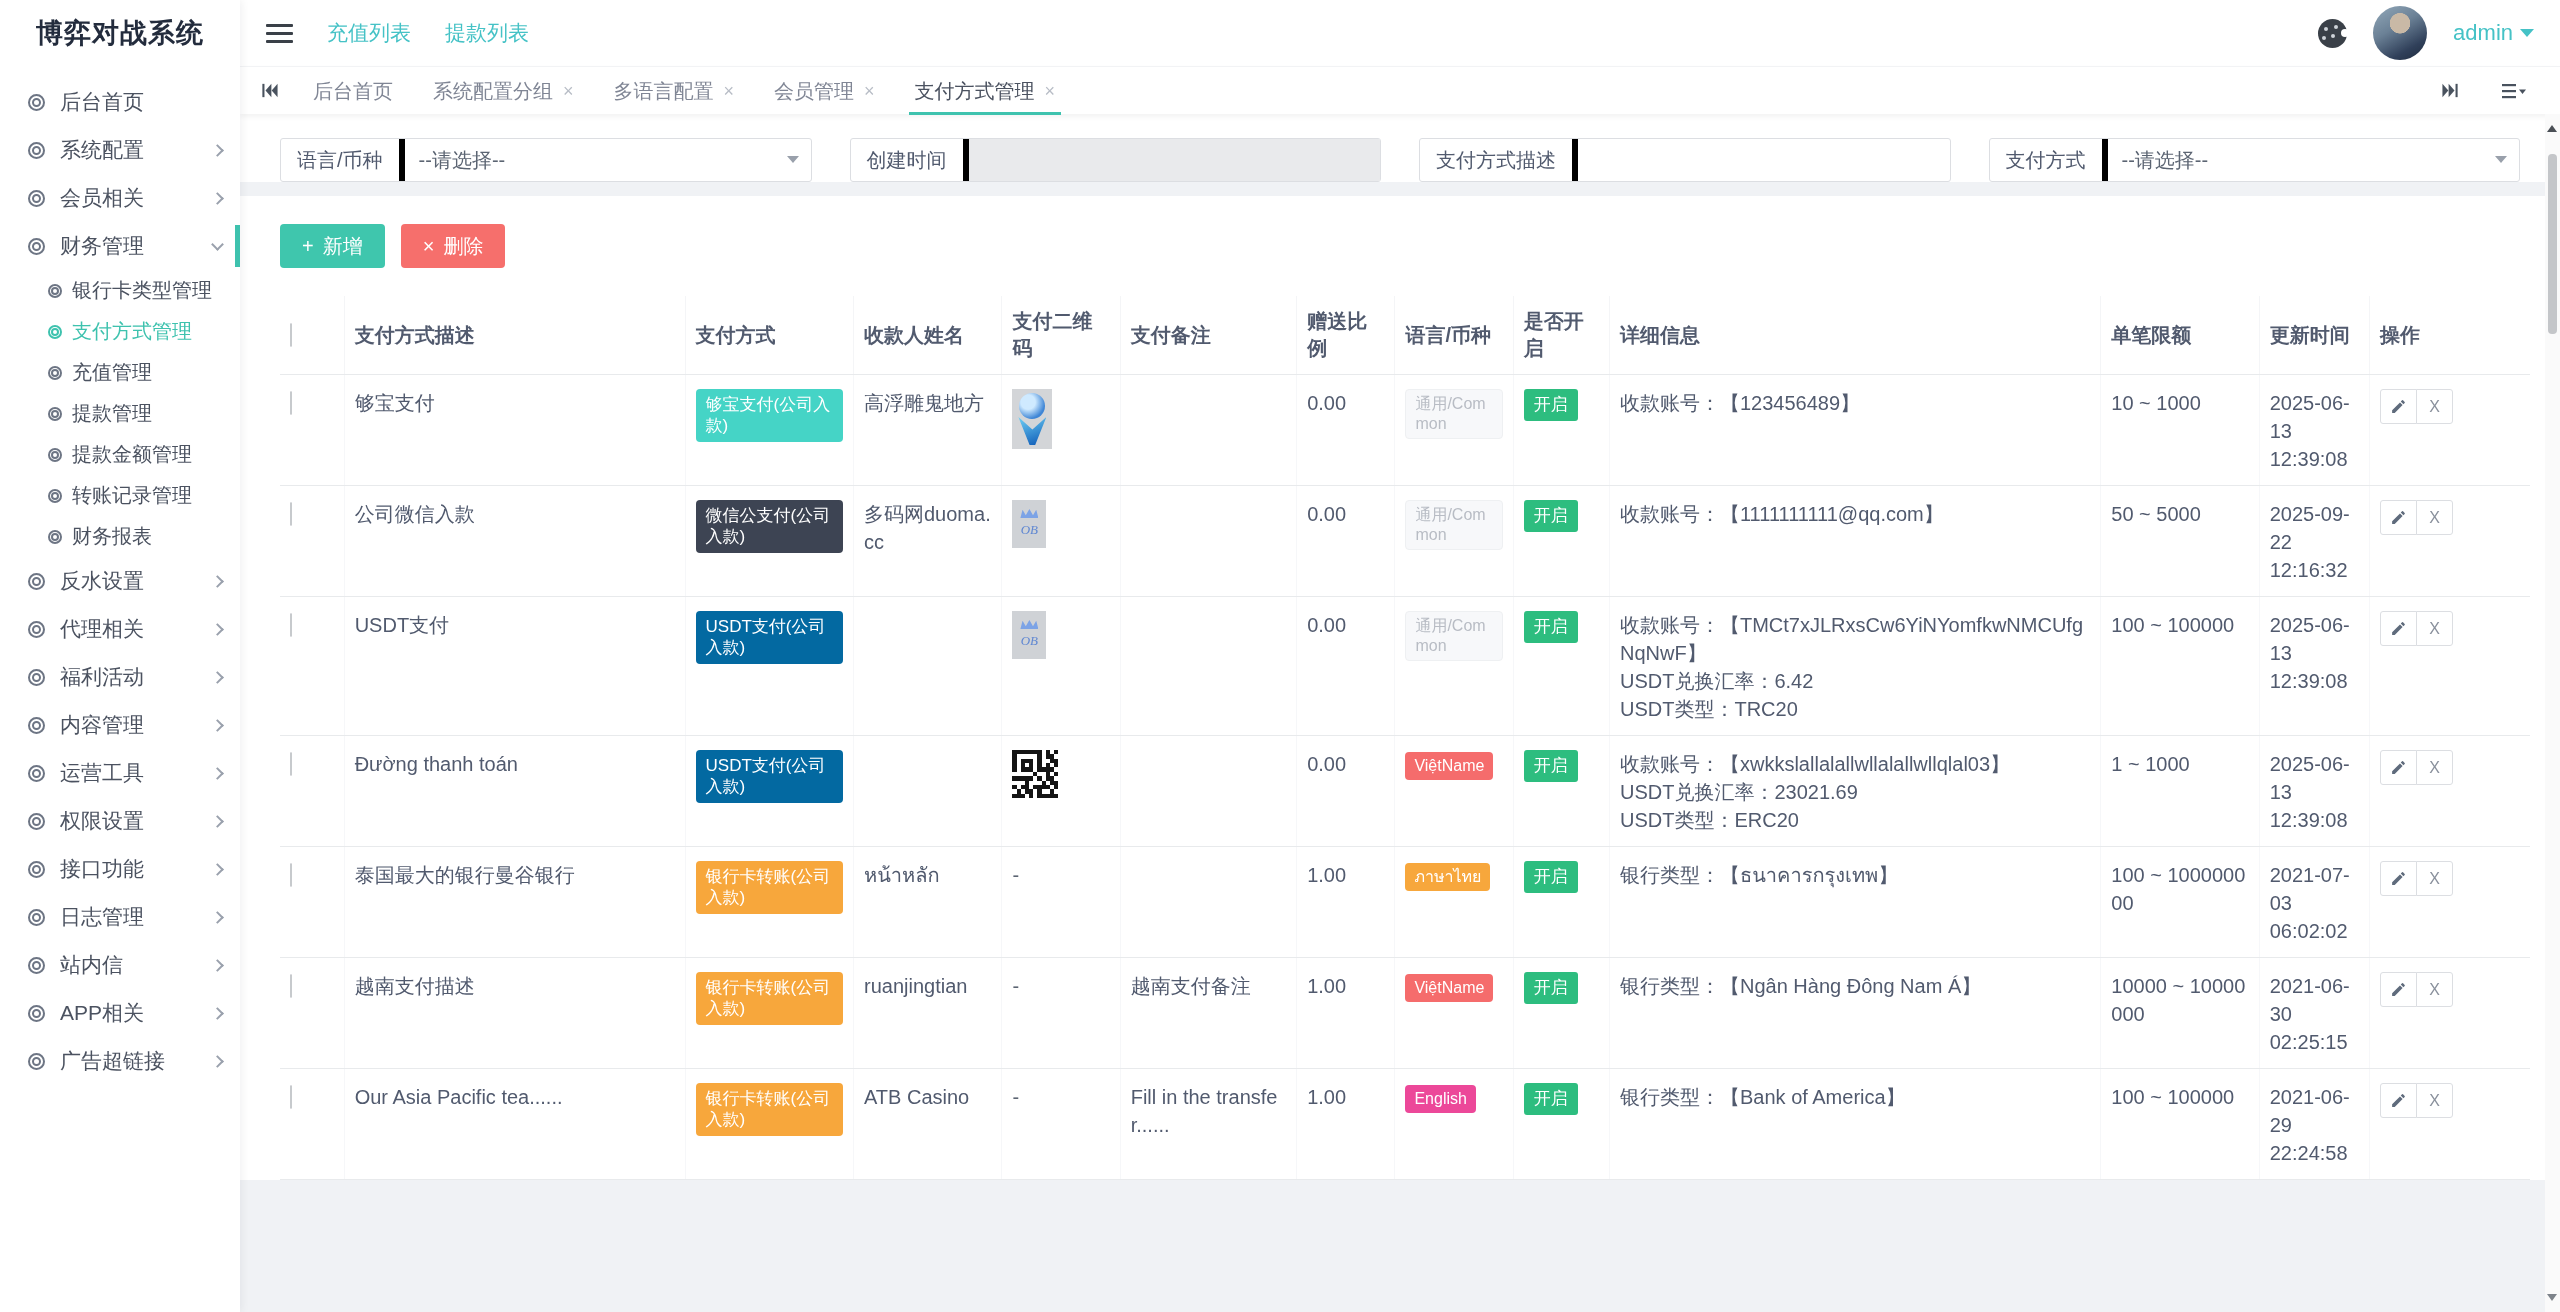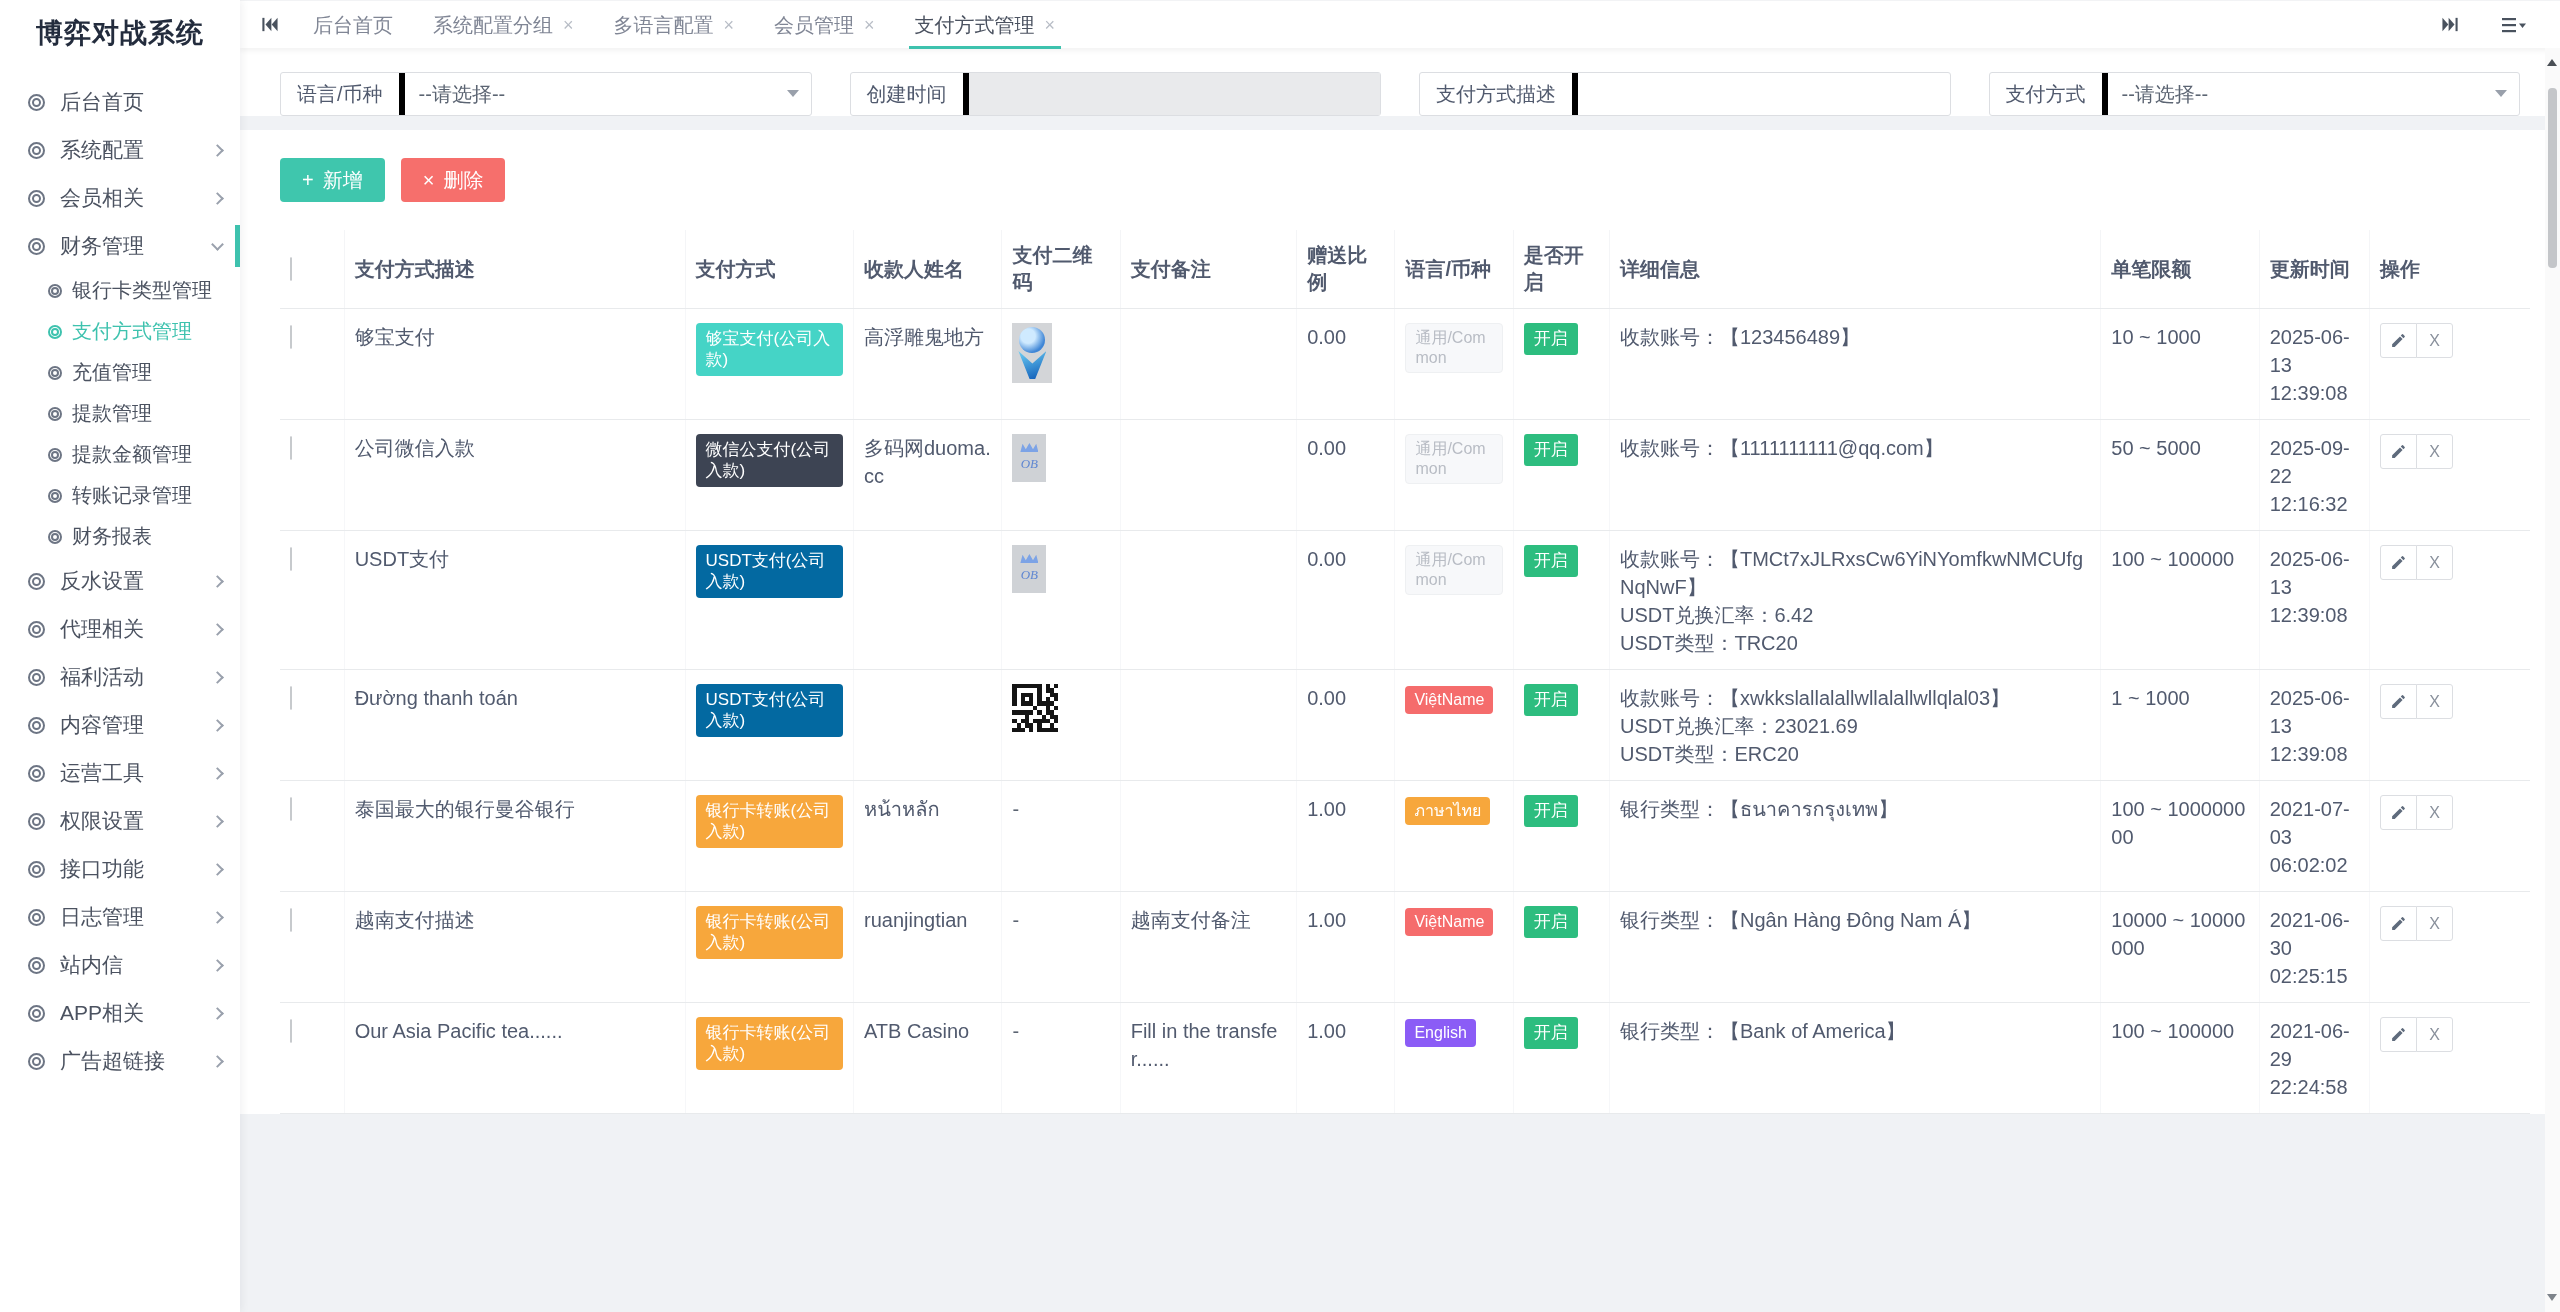--- a/index.html
+++ b/index.html
@@ -81,21 +81,21 @@
   td{font-size:20px;color:var(--text);padding:14px 10px 12px;border-bottom:1px solid var(--line);border-right:1px solid #f6f7f9;vertical-align:top;word-break:break-all;line-height:1.4}
   th:last-child,td:last-child{border-right:none}
   tr{height:64px}
 
   .checkbox{width:20px;height:20px;border:1px solid #c7cacd;border-radius:2px;background:#fff;cursor:pointer}
   .badge{display:inline-block;padding:5px 10px;border-radius:4px;font-size:17px;color:#fff;line-height:1.25}
   .m-teal{background:#45d4c6}.m-dark{background:#3d4453}.m-purple{background:#0369a1}
   .m-orange{background:#f7a73c}
   .lang{display:inline-block;padding:4px 9px;border-radius:4px;font-size:16px;color:#fff;line-height:1.25}
   .l-gray{background:#f7f8fa;color:#b8bcc4;border:1px solid #eef0f2}
-  .l-red{background:#f56c6c}.l-orange{background:#f7a73c}.l-blue{background:#8b5cf6}
+  .l-red{background:#f56c6c}.l-orange{background:#f7a73c}.l-blue{background:#ec4899}
   .status{display:inline-block;padding:4px 10px;border-radius:3px;font-size:17px;color:#fff}
   .s-on{background:var(--green)}
   .upd span{display:block}
   .ops{display:flex}
   .op{width:37px;height:35px;border:1px solid var(--border);background:#fff;display:flex;align-items:center;justify-content:center;color:#89909c;font-size:16px;cursor:pointer}
   .op:first-child{border-radius:3px 0 0 3px}
   .op:last-child{border-radius:0 3px 3px 0;margin-left:-1px}
 
   .qr{width:46px;height:48px;display:grid;grid-template-columns:repeat(11,1fr);grid-auto-rows:1fr;background:#fff}
   .qr i.on{background:#141414}
@@ -220,20 +220,37 @@
       <div class="menu-item">
         <span class="ring"></span>
         <span>广告超链接</span>
         <span class="chev"></span>
       </div>
     </nav>
 </aside>
 
 <div class="main">
 
+  <header class="topbar">
+    <div class="hamburger">
+        <i></i>
+        <i></i>
+        <i></i>
+      </div>
+    <span class="top-link">充值列表</span>
+    <span class="top-link">提款列表</span>
+    <div class="topbar-right">
+      <div class="palette"></div>
+      <div class="avatar"></div>
+      <div class="admin">
+        <span>admin</span>
+        <span class="caret"></span>
+      </div>
+    </div>
+  </header>
 
   <div class="tabbar">
     <span class="tab-nav">
       <svg width="19" height="19" viewBox="0 0 20 20" fill="#49525e">
           <rect x="2.5" y="3" width="2.2" height="14"></rect>
           <path d="M12 3L5.8 10 12 17z"></path>
           <path d="M18.5 3l-6.2 7 6.2 7z"></path>
         </svg>
     </span>
     <div id="tabs" style="display:flex;height:100%">

